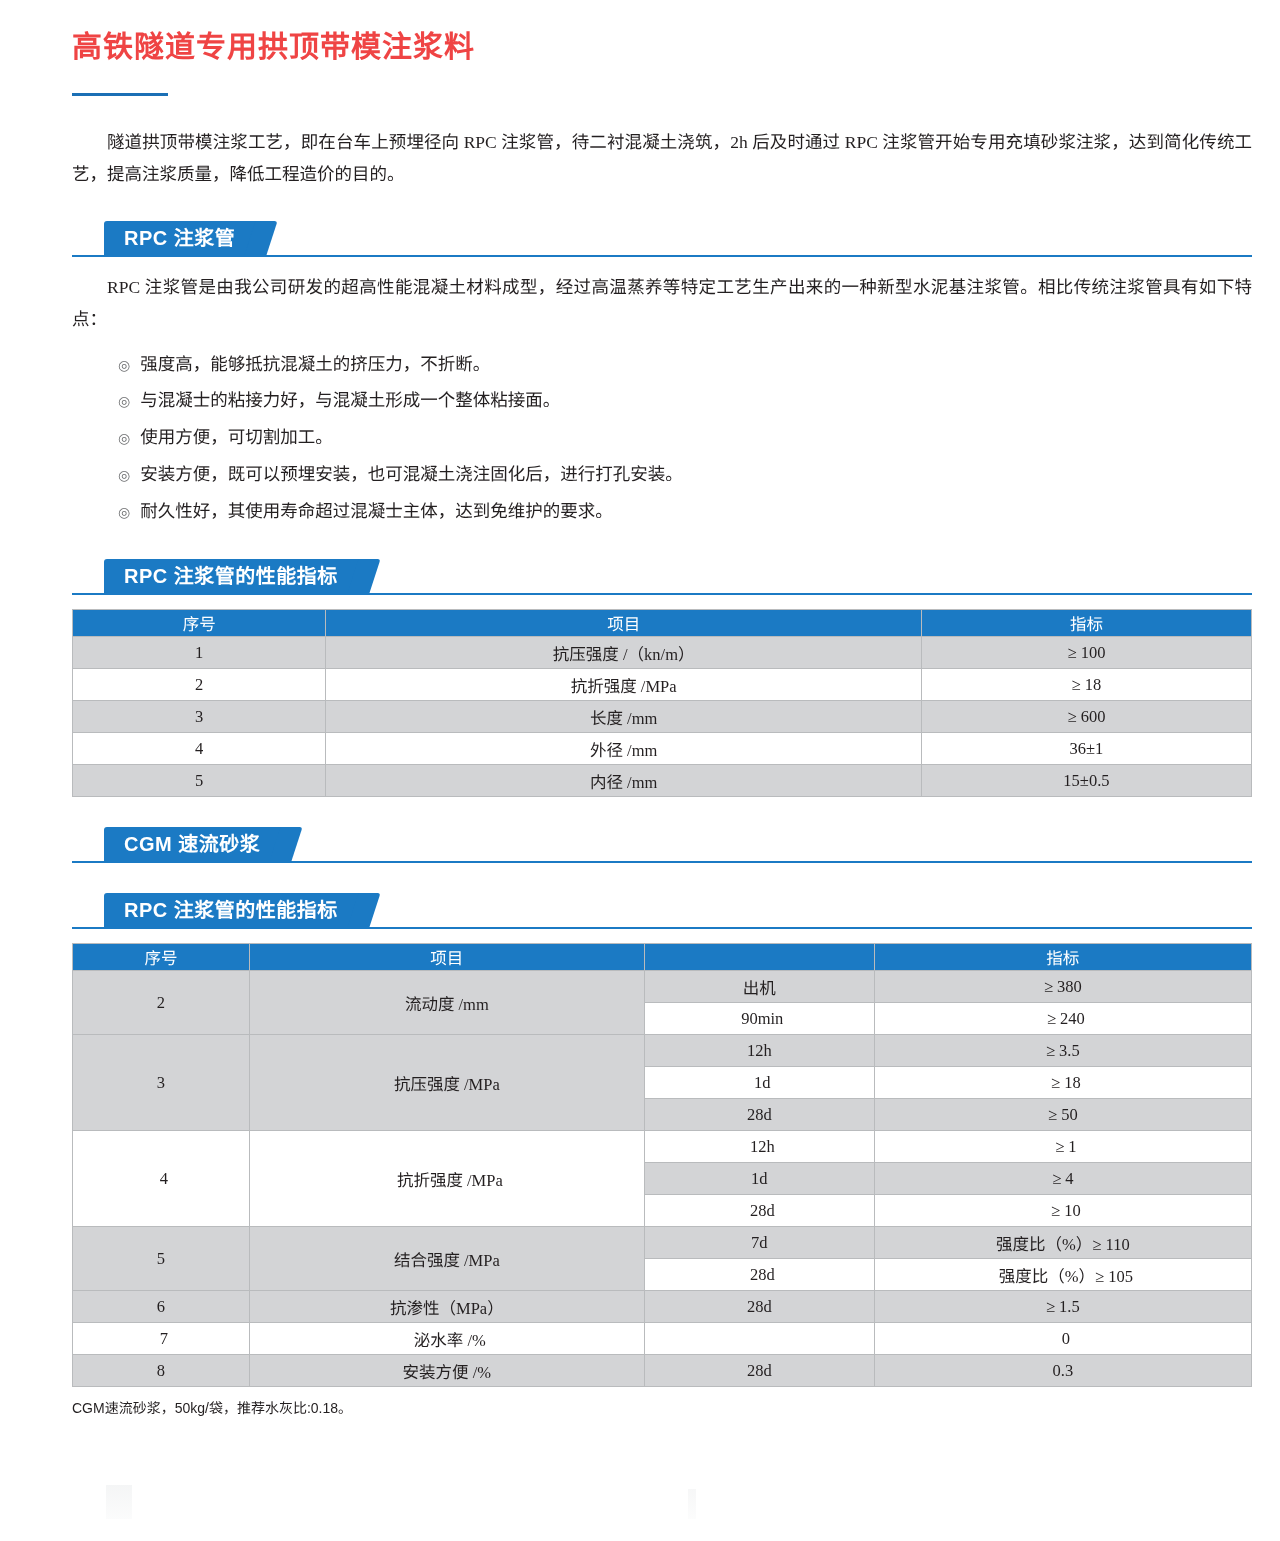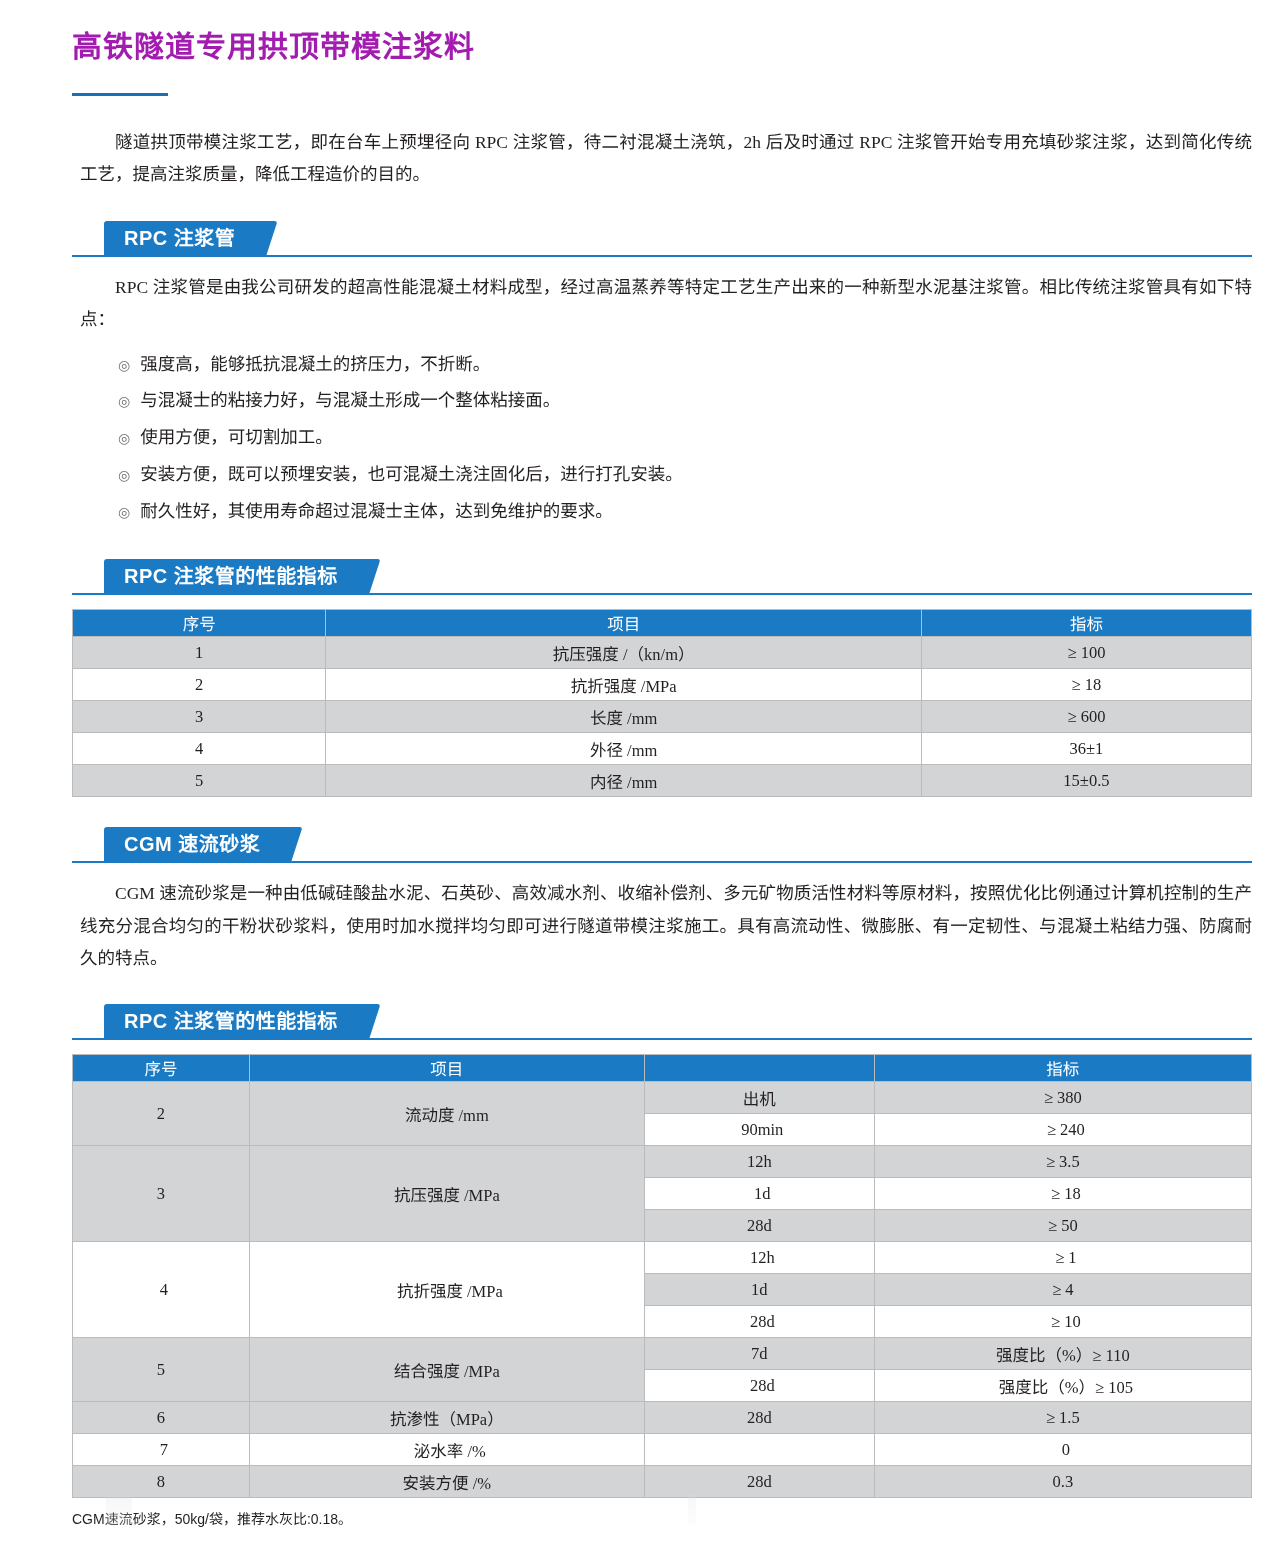--- a/index.html
+++ b/index.html
@@ -20,37 +20,37 @@
     min-height: 1541px;
     padding: 0 28px 0 72px;
   }
 
   
   .doc-title {
     font-family: "Liberation Sans", sans-serif;
     font-weight: bold;
     font-size: 30px;
     letter-spacing: 1px;
-    color: #a21caf;
+    color: #ef4444;
     padding-top: 22px;
     margin: 0;
   }
   .title-rule {
     width: 96px;
     height: 3px;
     background: #1b6fb5;
     margin-top: 27px;
     margin-bottom: 30px;
   }
 
   
   p.body-text {
     font-size: 17.5px;
     line-height: 1.85;
-    margin: 0 0 10px 8px;
+    margin: 0 0 10px 0;
     text-indent: 2em;
     text-align: justify;
     color: #231f20;
   }
 
   
   .section-head {
     position: relative;
     margin: 30px 0 14px 0;
     height: 36px;
@@ -250,21 +250,20 @@
         <td>15±0.5</td>
       </tr>
     </tbody>
   </table>
 
   <div class="section-head">
     <span class="banner">CGM 速流砂浆</span>
     <span class="rule"></span>
   </div>
 
-  <p class="body-text">CGM 速流砂浆是一种由低碱硅酸盐水泥、石英砂、高效减水剂、收缩补偿剂、多元矿物质活性材料等原材料，按照优化比例通过计算机控制的生产线充分混合均匀的干粉状砂浆料，使用时加水搅拌均匀即可进行隧道带模注浆施工。具有高流动性、微膨胀、有一定韧性、与混凝土粘结力强、防腐耐久的特点。</p>
 
   <div class="section-head">
     <span class="banner">RPC 注浆管的性能指标</span>
     <span class="rule"></span>
   </div>
 
   <table class="spec">
     <thead>
       <tr>
         <th class="t2-c1">序号</th>

